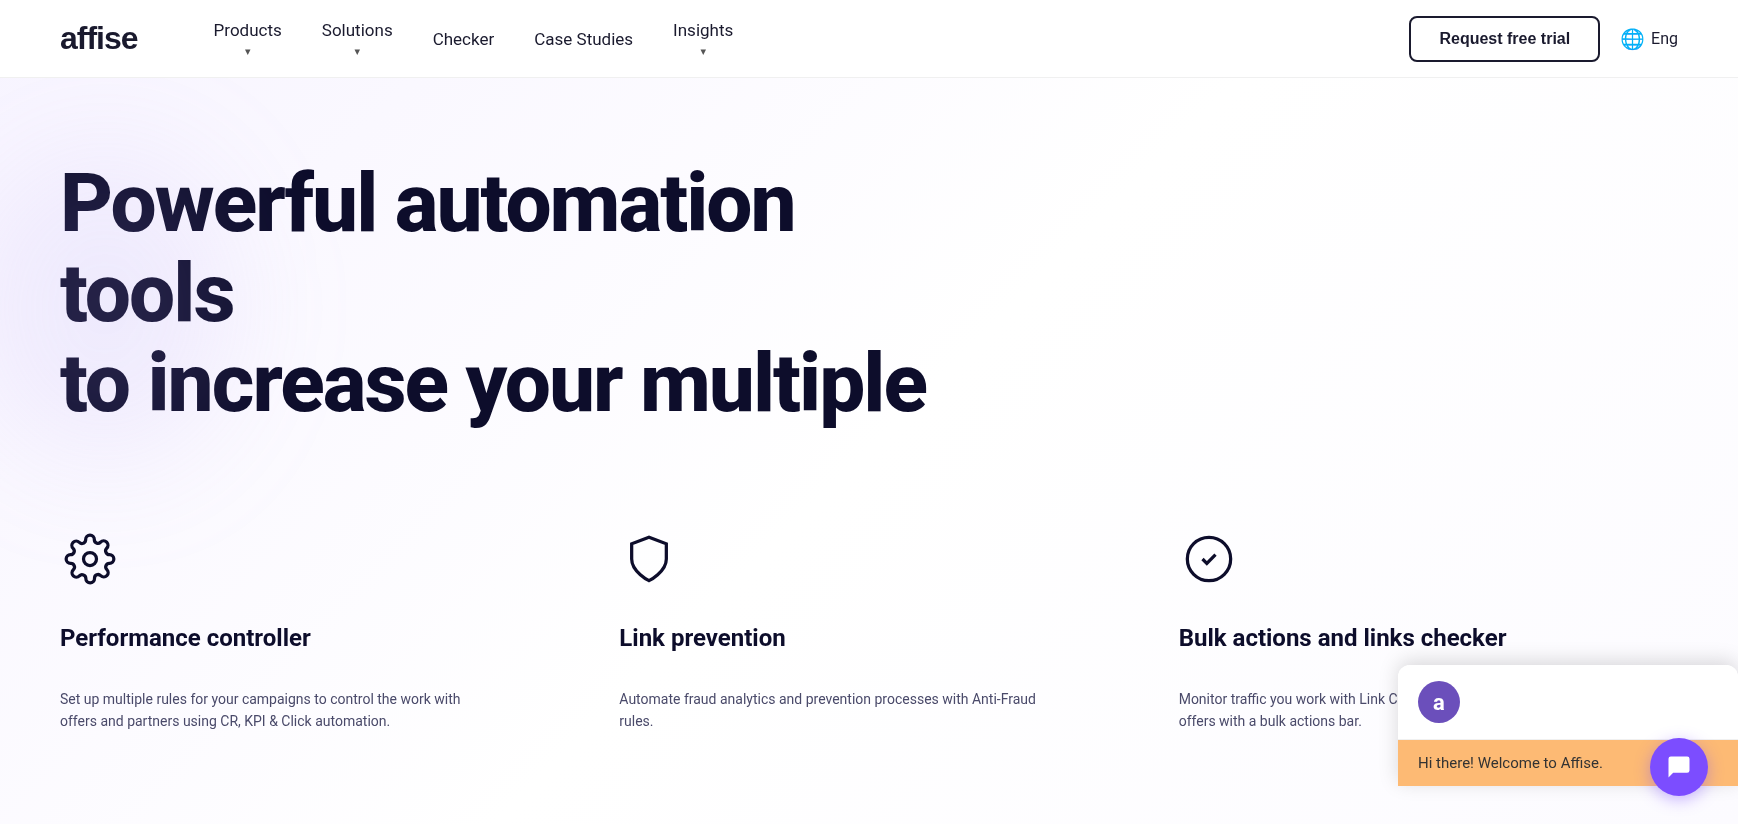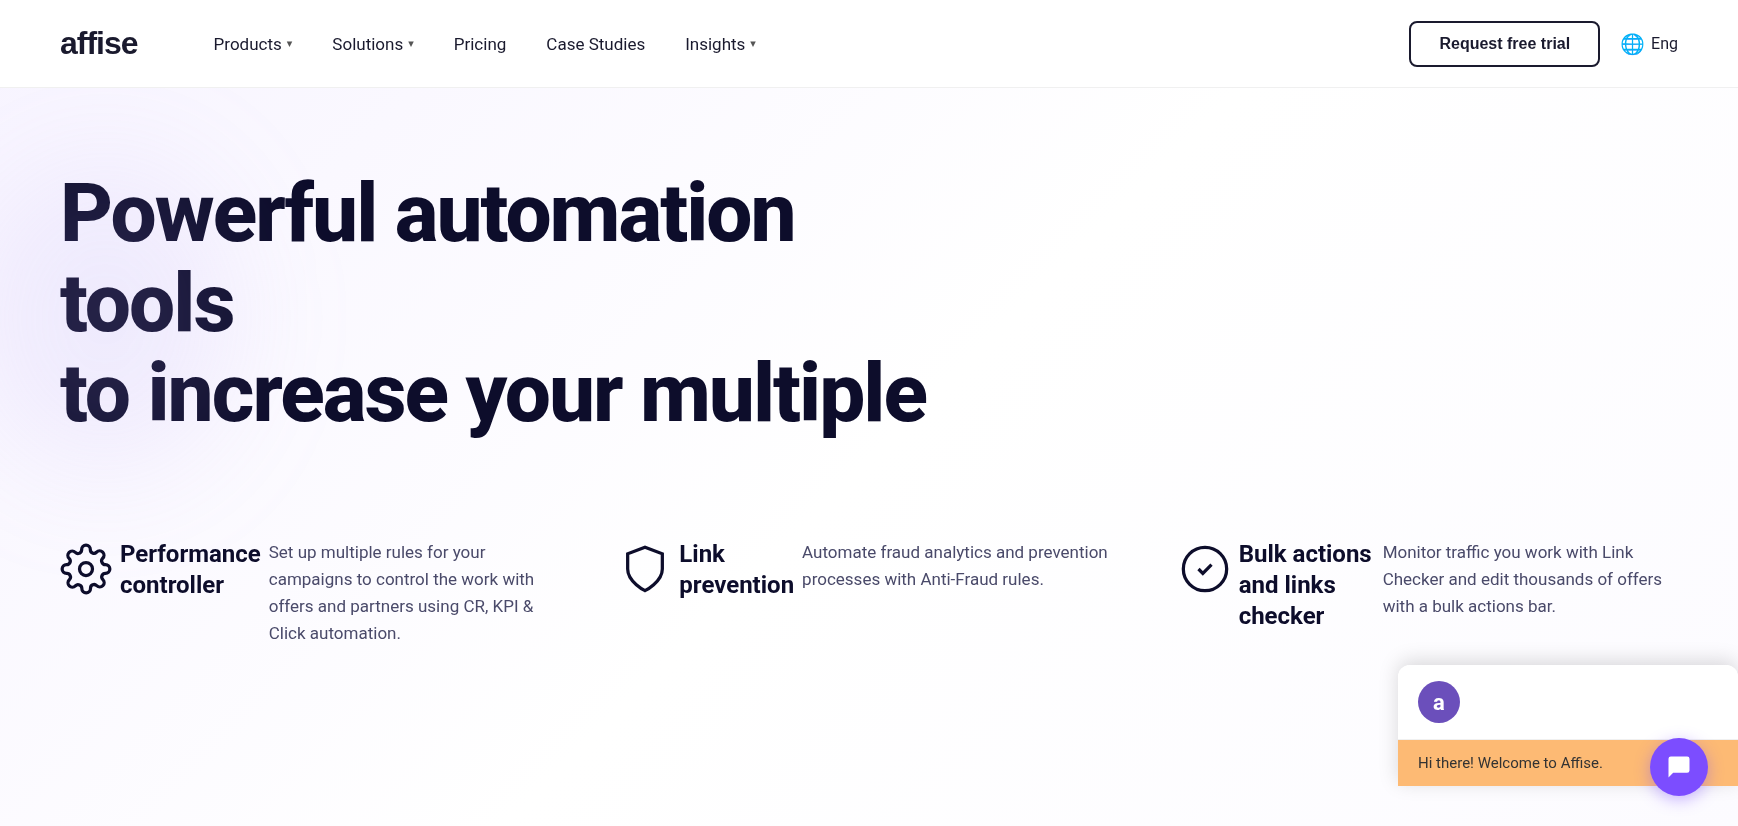--- a/index.html
+++ b/index.html
@@ -14,21 +14,21 @@
       overflow-x: hidden;
       width: 1738px;
       min-height: 826px;
     }
 
     
     .navbar {
       display: flex;
       align-items: center;
       padding: 0 60px;
-      height: 88px;
+      height: 78px;
       background: #ffffff;
       border-bottom: 1px solid #f0f0f0;
       position: relative;
       z-index: 10;
     }
 
     .logo {
       font-size: 32px;
       font-weight: 800;
       color: #1a1a2e;
@@ -47,20 +47,21 @@
     .nav-item {
       display: flex;
       align-items: center;
       gap: 5px;
       padding: 8px 16px;
       font-size: 17px;
       color: #1a1a2e;
       cursor: pointer;
       border-radius: 6px;
       white-space: nowrap;
+      flex-direction: column;
     }
 
     .chevron {
       font-size: 11px;
       color: #555;
     }
 
     .nav-actions {
       display: flex;
       align-items: center;
@@ -127,22 +128,22 @@
     
     .features {
       display: grid;
       grid-template-columns: repeat(3, 1fr);
       gap: 60px;
       padding-top: 20px;
     }
 
     .feature-card {
       display: flex;
-      flex-direction: row;
-      gap: 8px;
+      flex-direction: column;
+      gap: 34px;
     }
 
     .feature-icon {
       width: 60px;
       height: 60px;
       display: flex;
       align-items: center;
       justify-content: center;
     }
 
@@ -155,21 +156,21 @@
     }
 
     .feature-title {
       font-size: 24px;
       font-weight: 700;
       color: #0d0d2b;
       line-height: 1.3;
     }
 
     .feature-desc {
-      font-size: 17px;
+      font-size: 14px;
       color: #4a4a6a;
       line-height: 1.6;
       max-width: 420px;
     }
 
     
     .chat-widget {
       position: fixed;
       bottom: 40px;
       right: 0;
@@ -233,21 +234,21 @@
   <div class="nav-links">
     <div class="nav-item">
       <span>Products</span>
       <span class="chevron">▾</span>
     </div>
     <div class="nav-item">
       <span>Solutions</span>
       <span class="chevron">▾</span>
     </div>
     <div class="nav-item">
-      <span>Pricing</span>
+      <span>Checker</span>
     </div>
     <div class="nav-item">
       <span>Case Studies</span>
     </div>
     <div class="nav-item">
       <span>Insights</span>
       <span class="chevron">▾</span>
     </div>
   </div>
 

